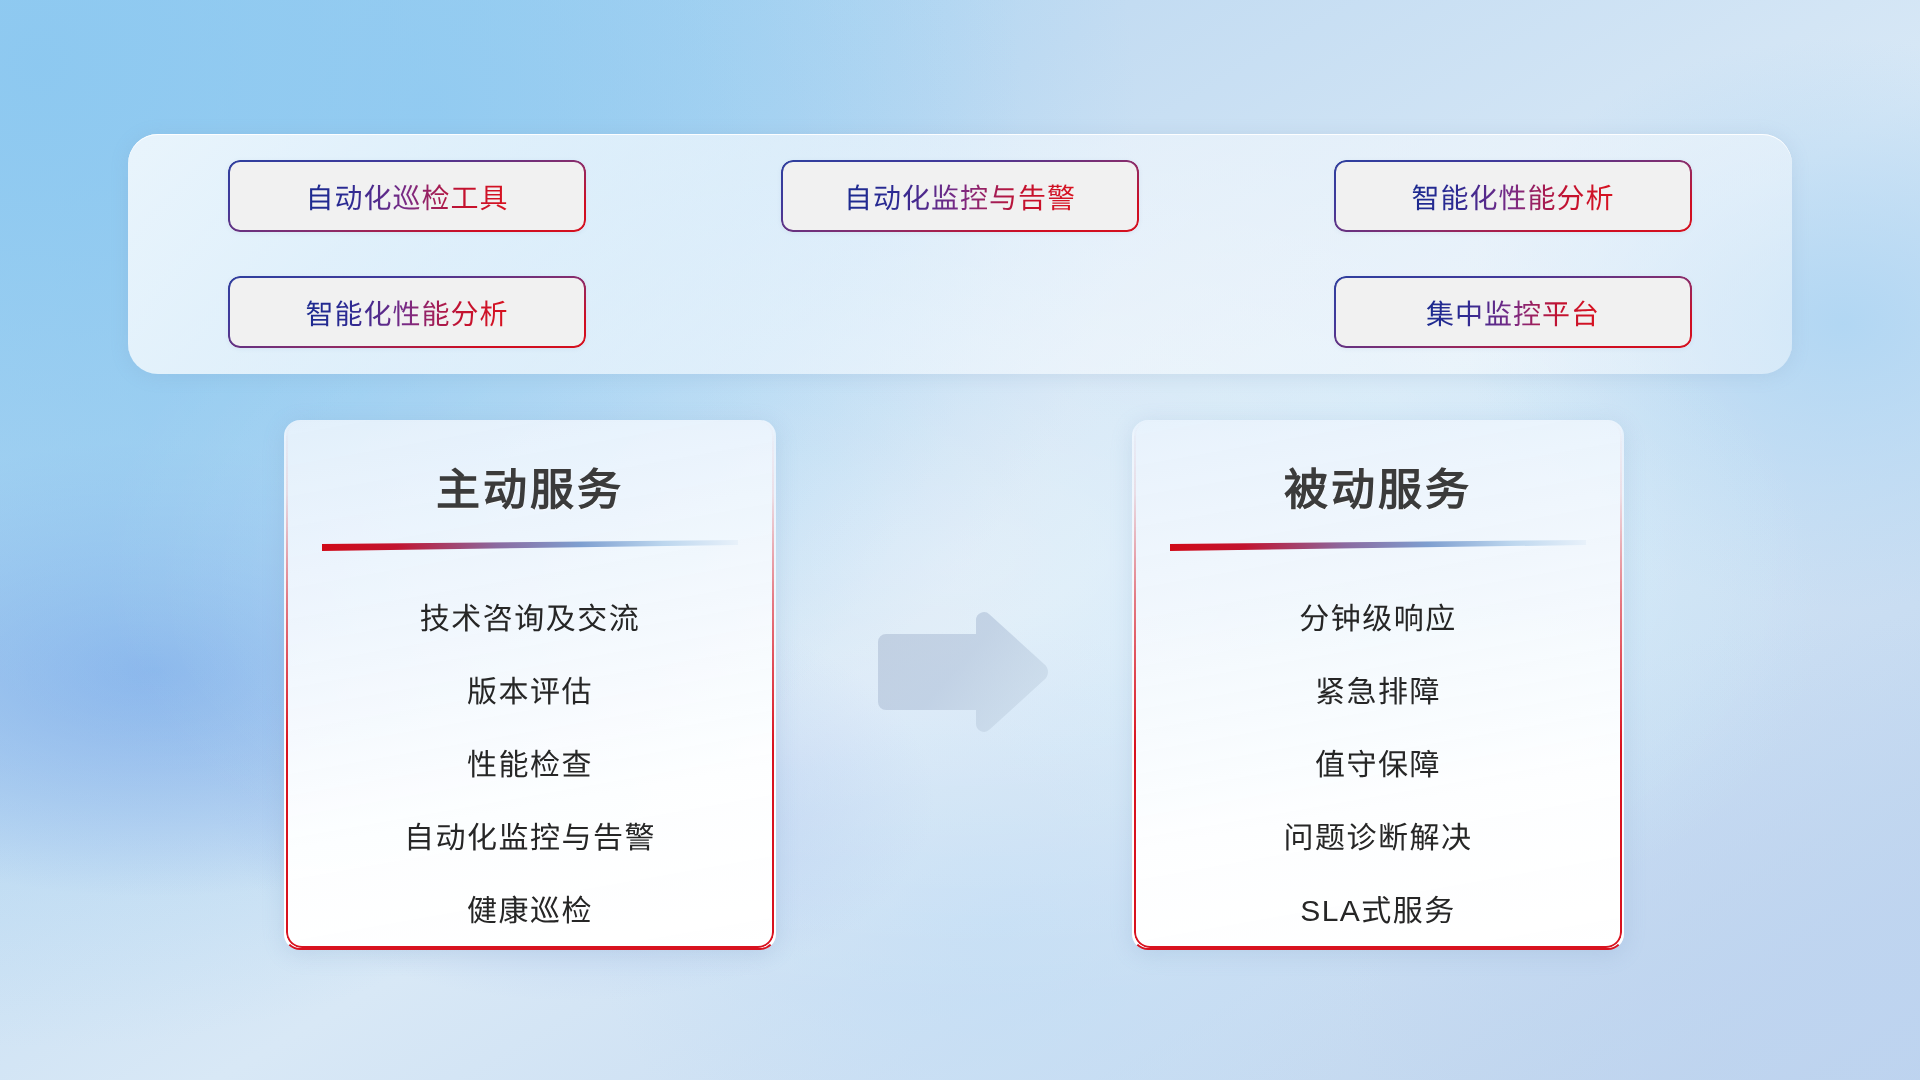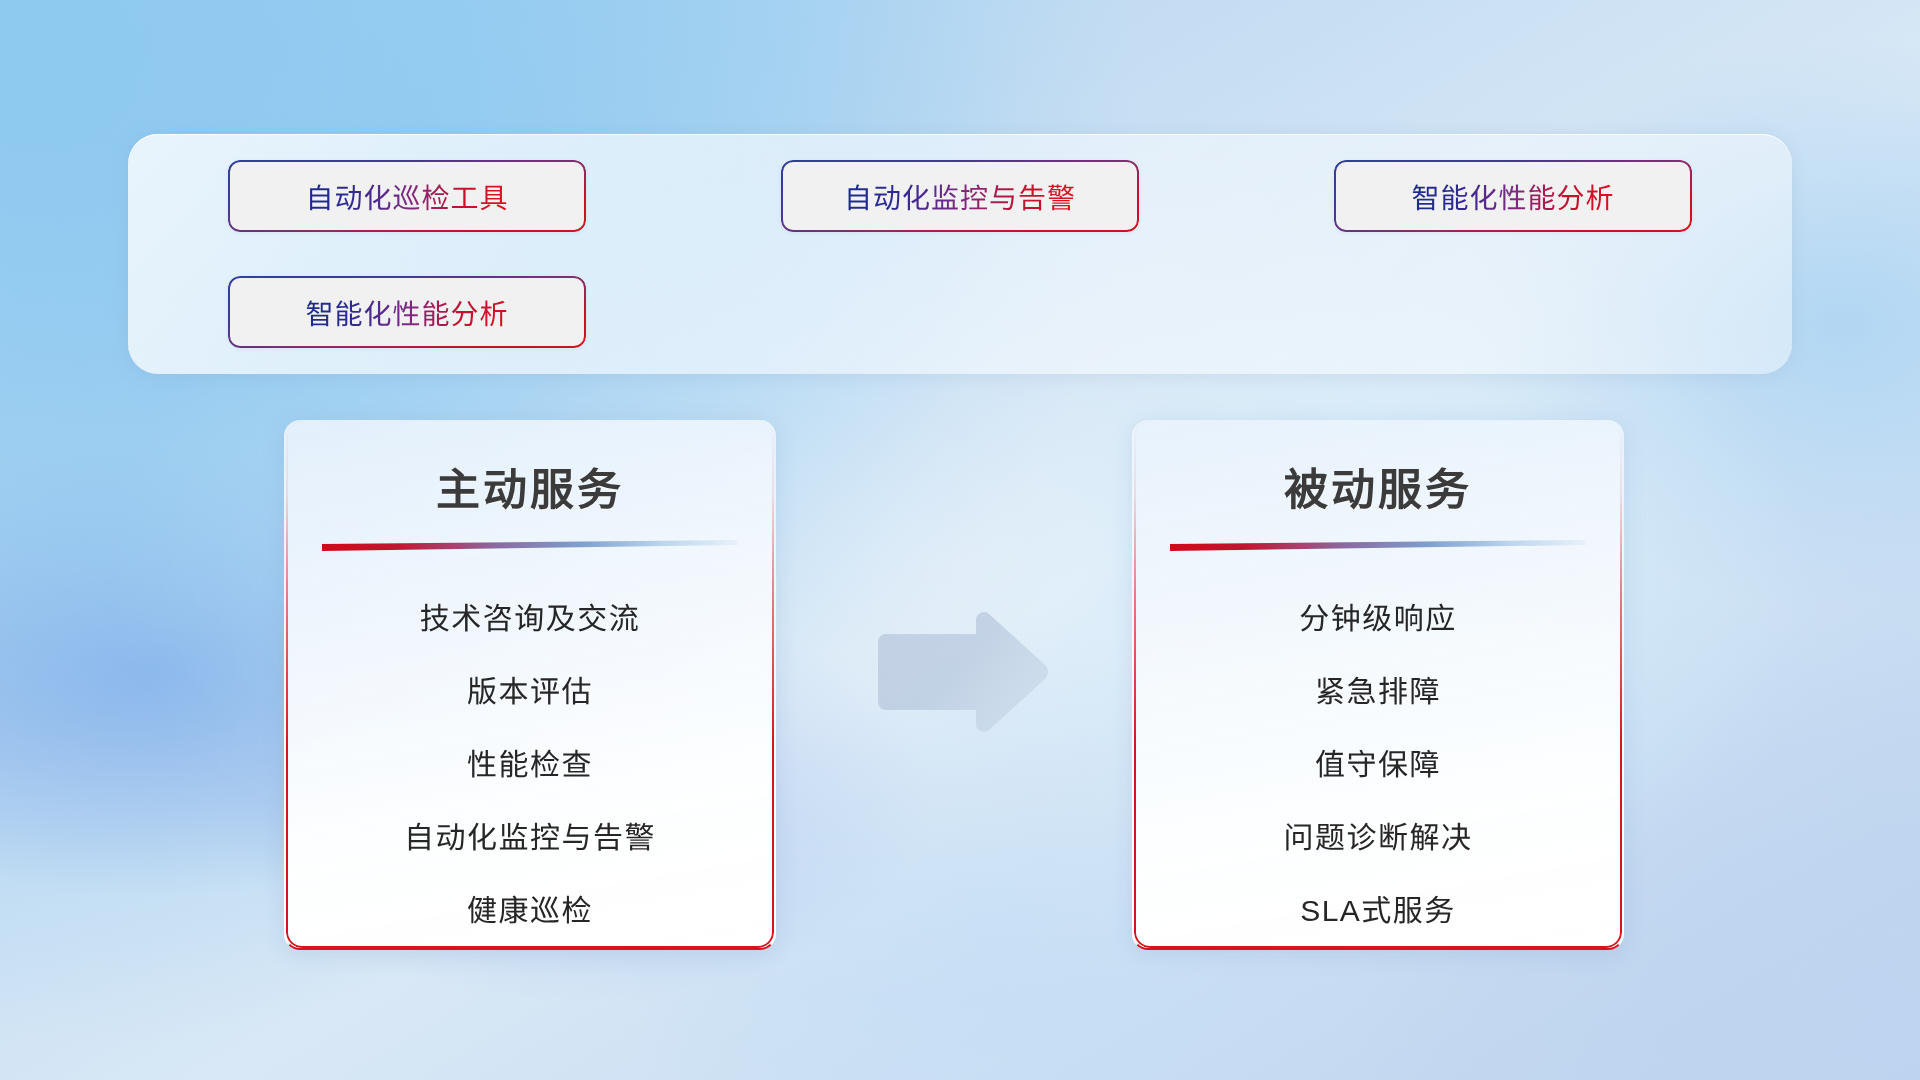--- a/index.html
+++ b/index.html
@@ -201,20 +201,23 @@
         <span class="pill-label">自动化监控与告警</span>
       </div>
       <div class="pill">
         <span class="pill-label">智能化性能分析</span>
       </div>
     </div>
 
     <div class="pill-row">
       <div class="pill">
         <span class="pill-label">智能化性能分析</span>
+      </div>
+      <div class="pill">
+        <span class="pill-label">集中监控平台</span>
       </div>
     </div>
 
   </section>
 
   <section id="card-proactive" class="service-card">
     <h2 class="card-title">主动服务</h2>
 
     <div class="card-divider">
       <svg viewBox="0 0 432 12" preserveAspectRatio="none" aria-hidden="true">

